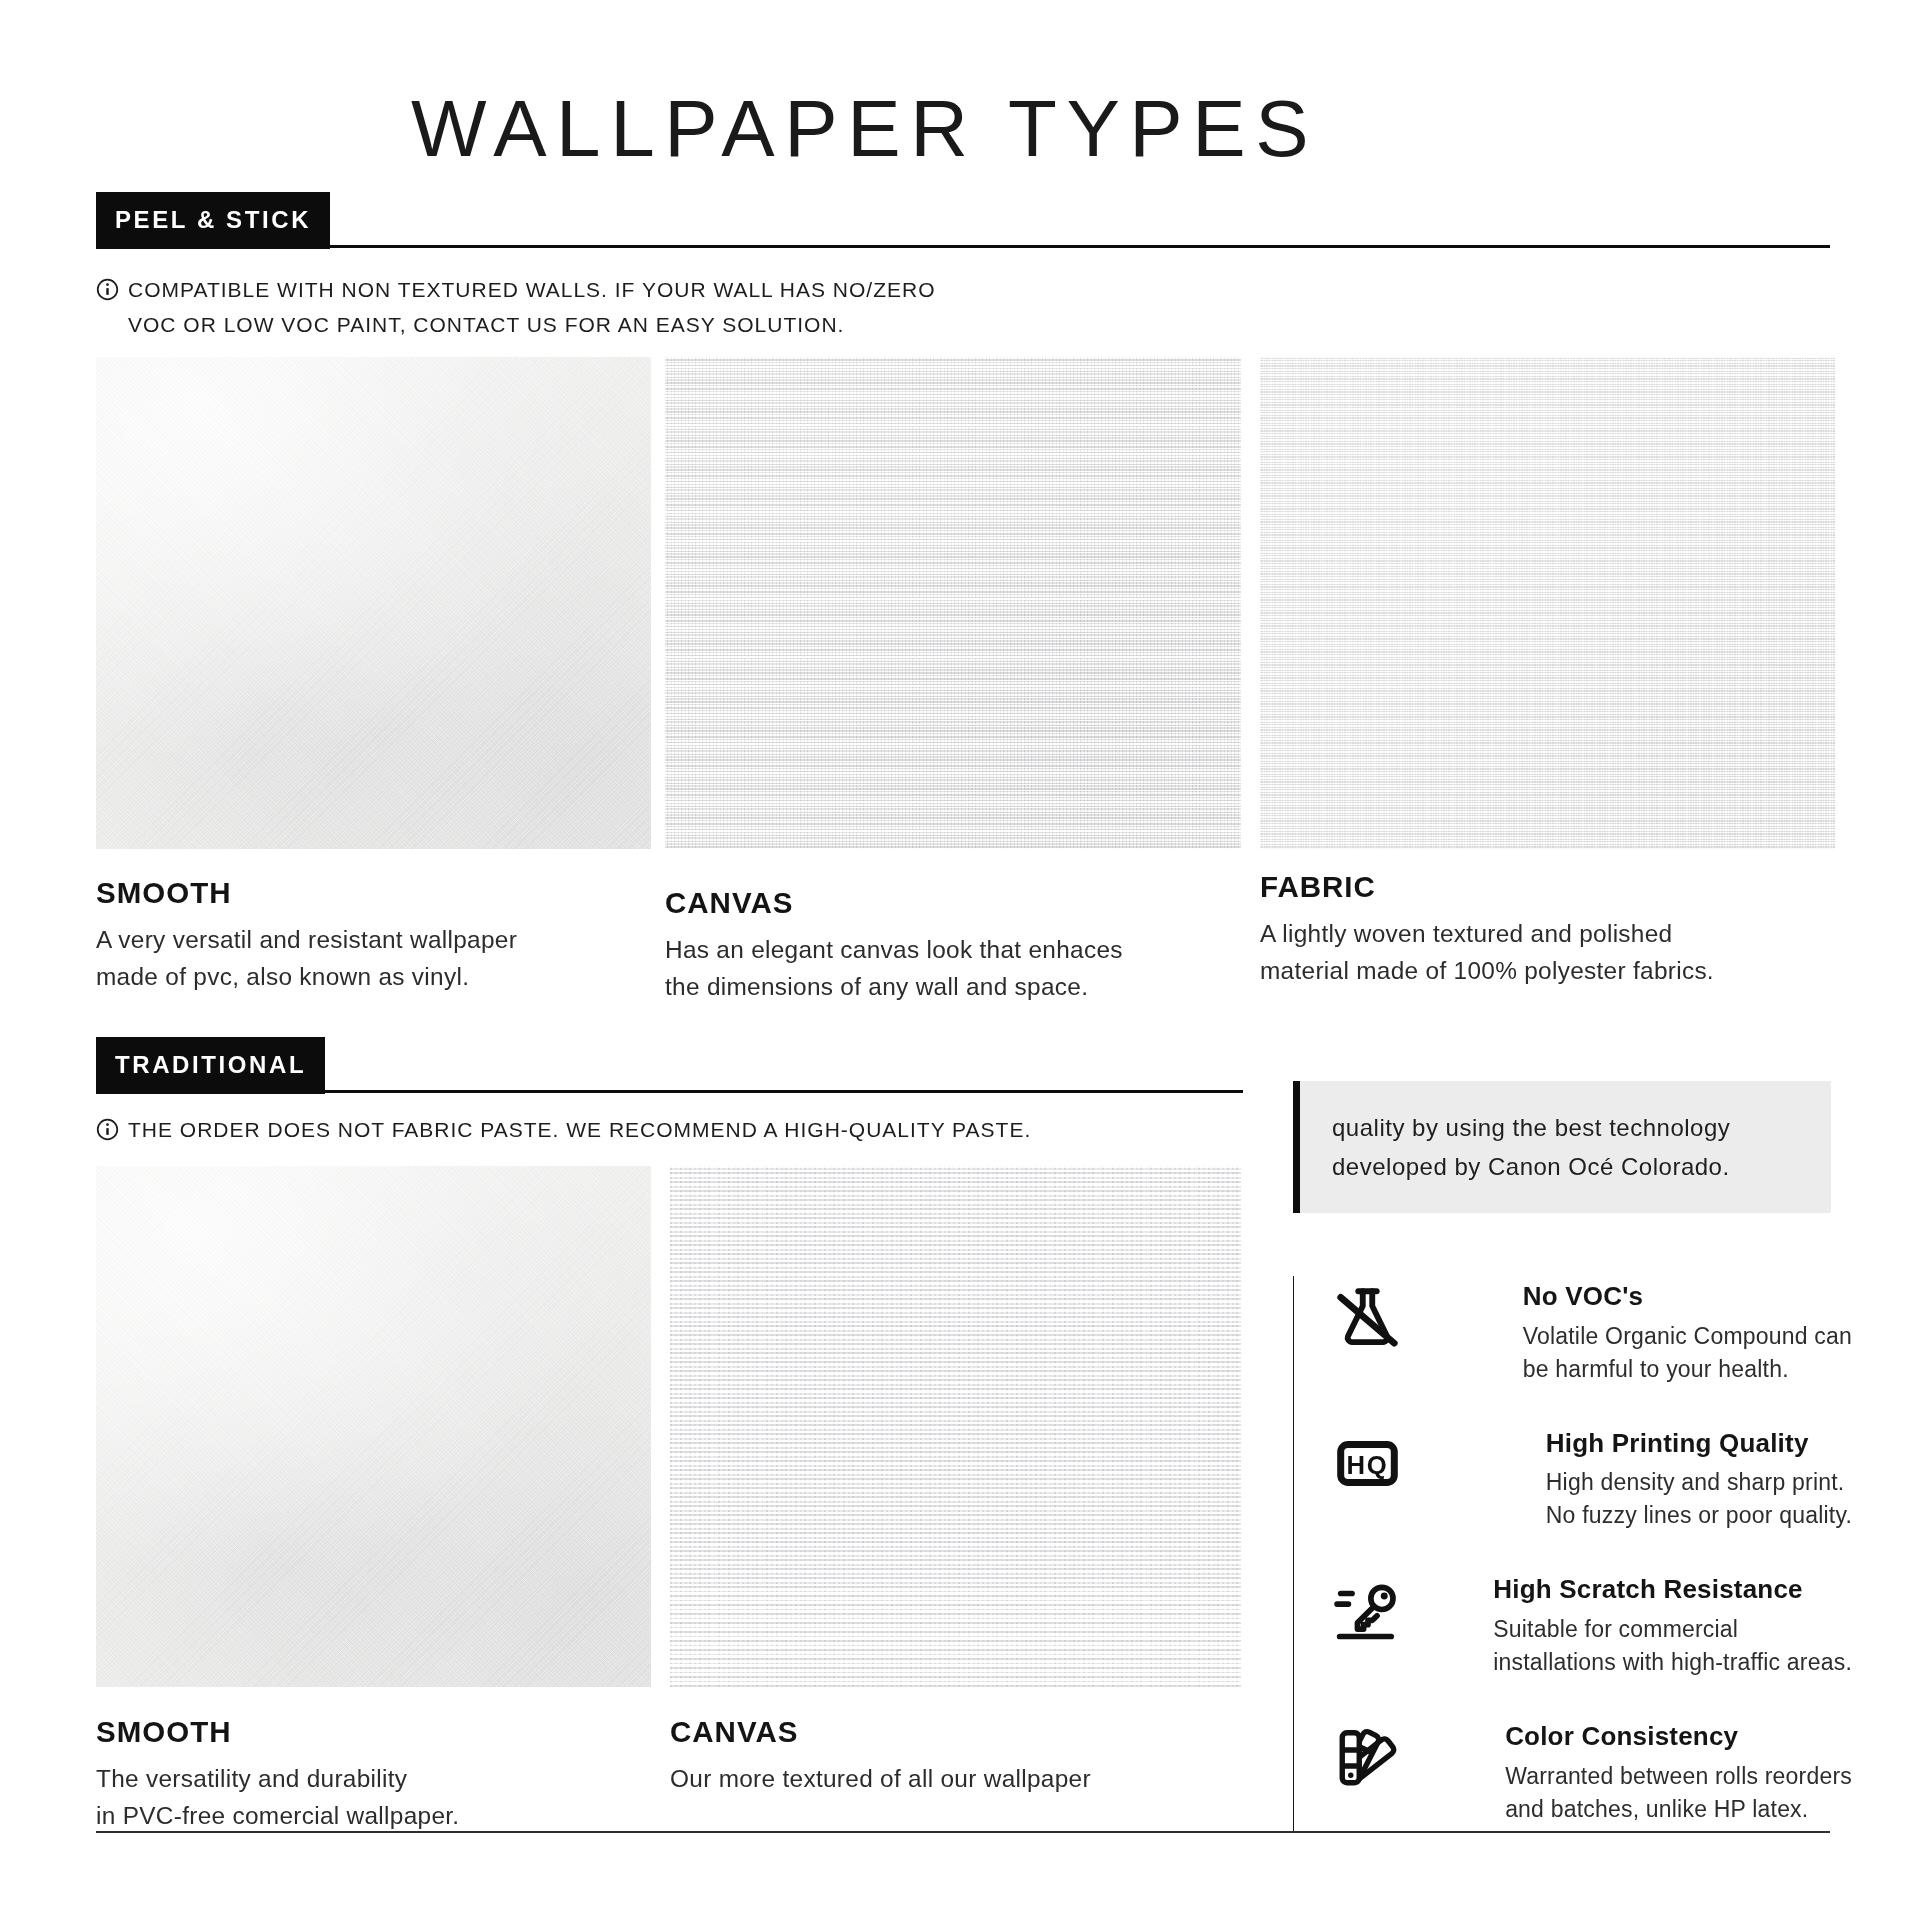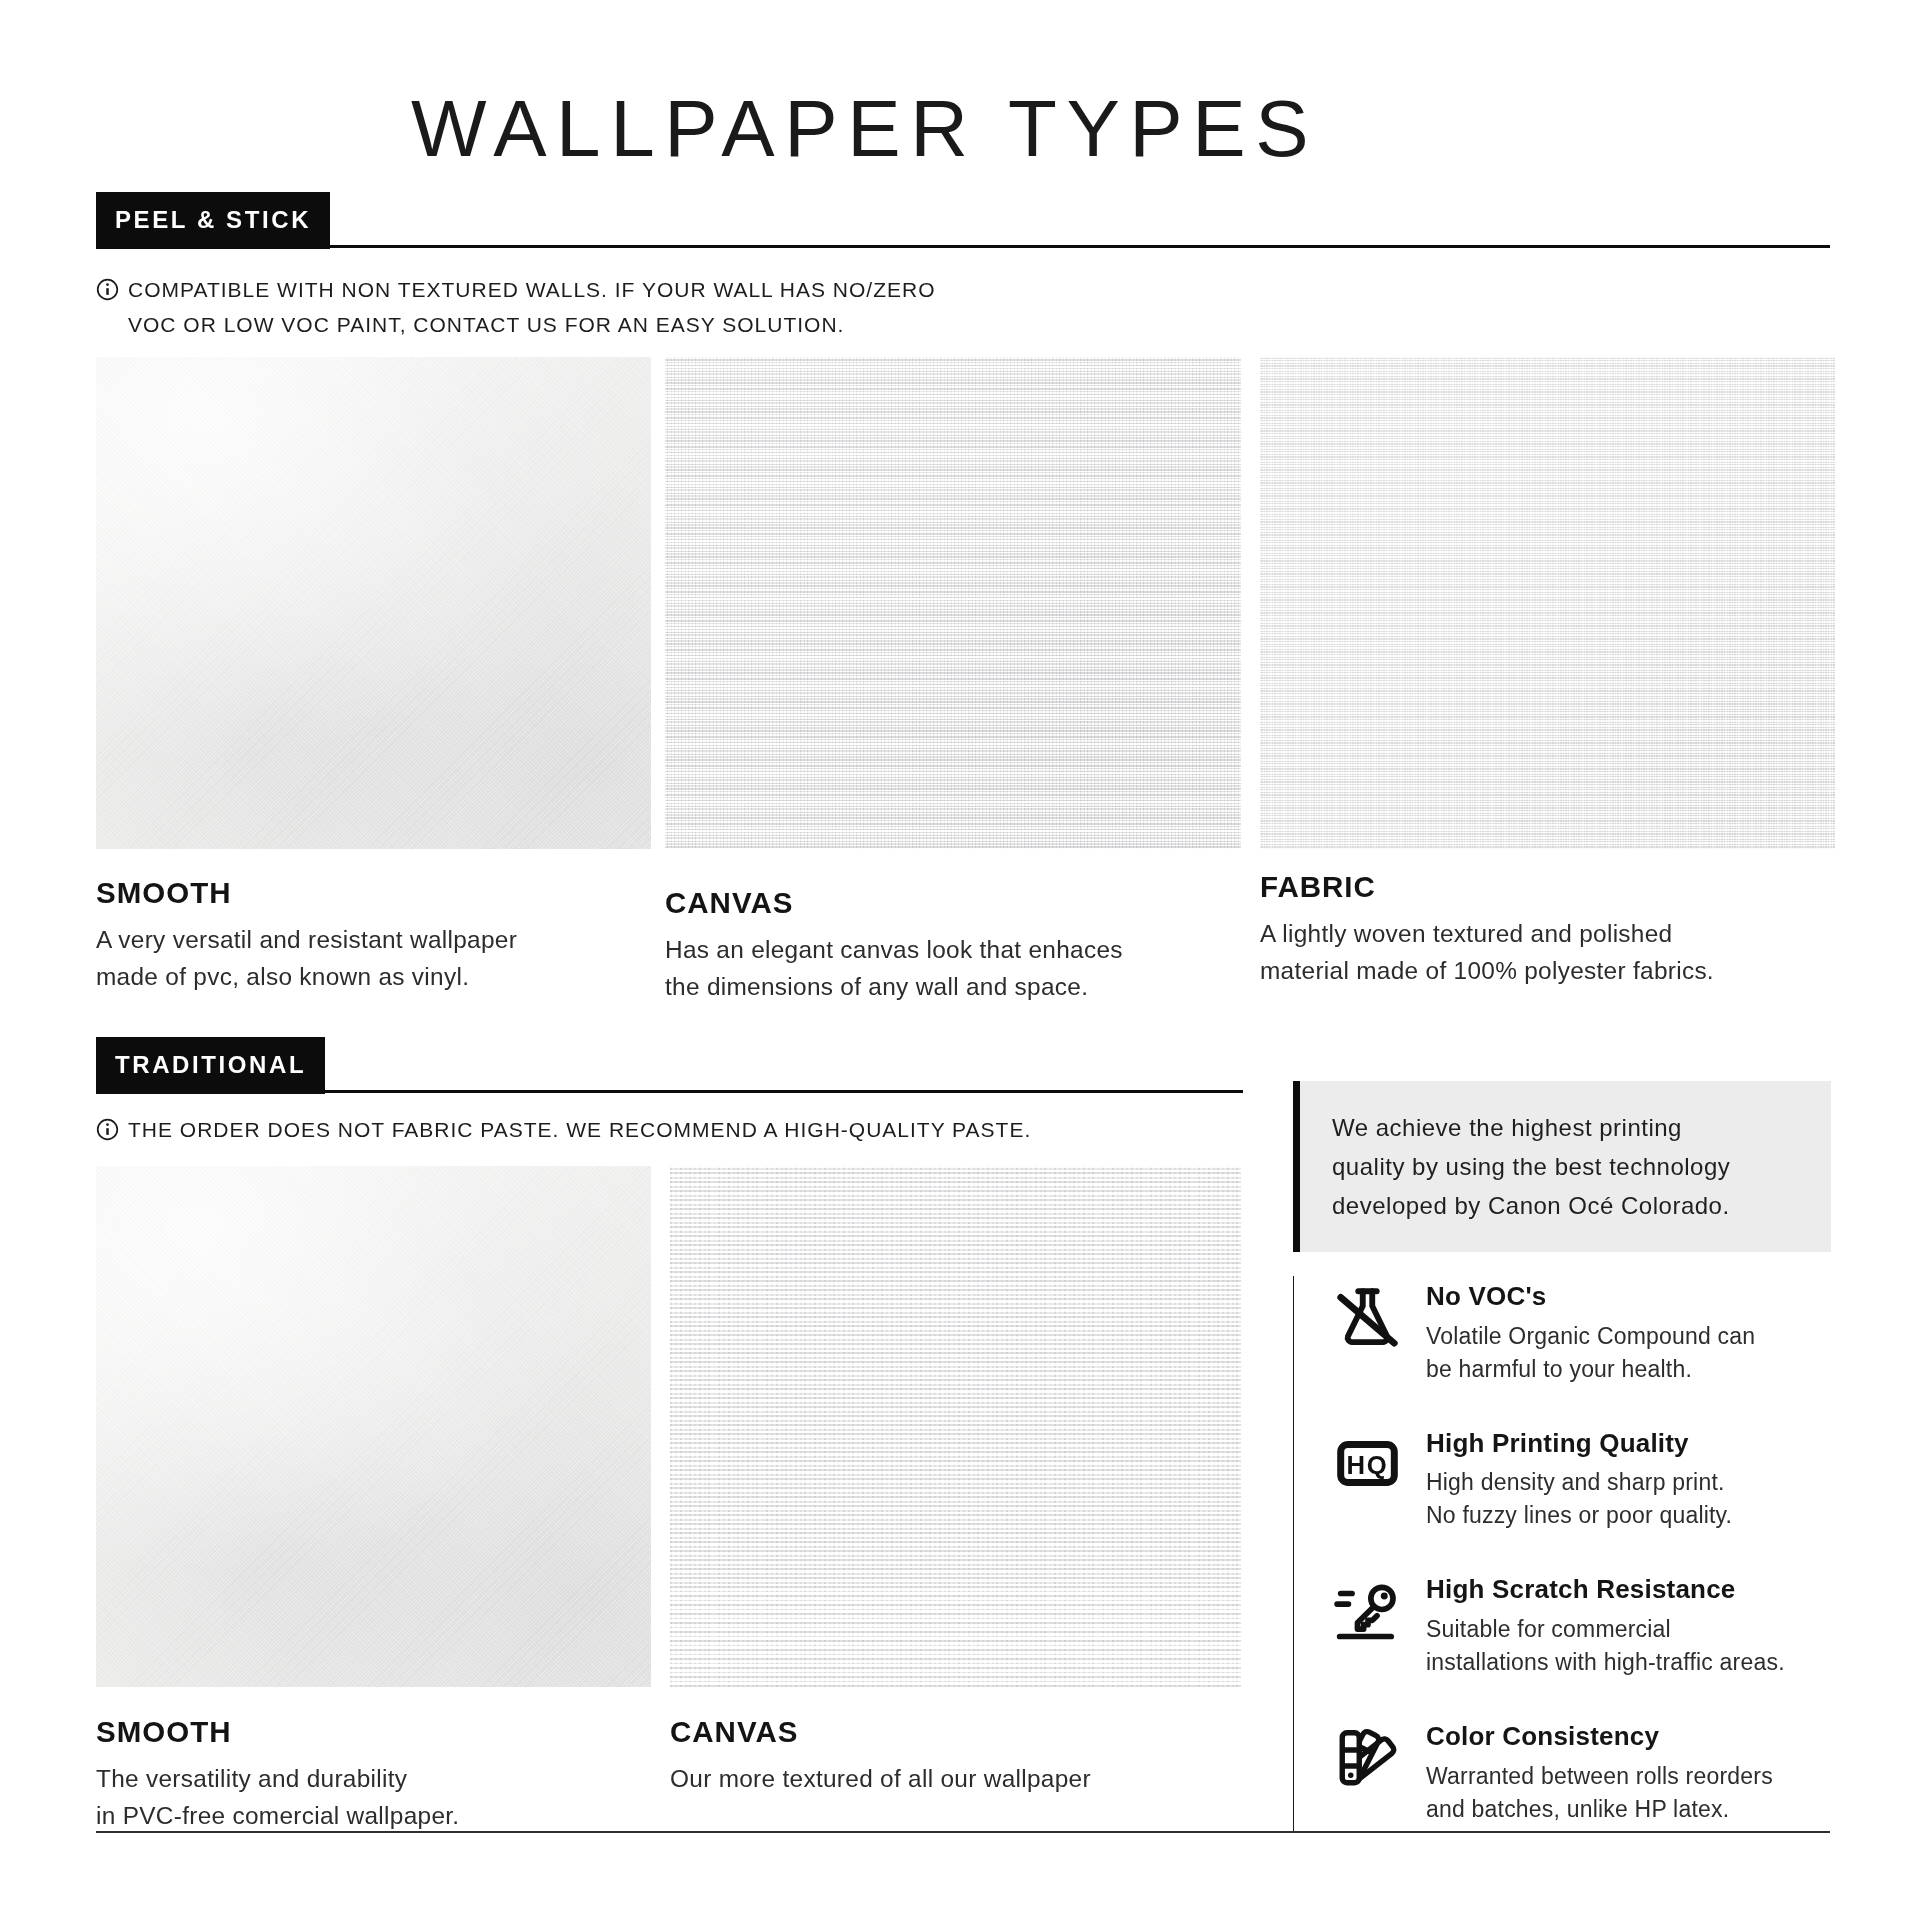--- a/index.html
+++ b/index.html
@@ -163,21 +163,21 @@
     left: 1293px;
     top: 1276px;
     width: 559px;
     box-sizing: border-box;
     border-left: 1.9px solid #191919;
     padding: 5.1px 0 6.4px 36px;
     display: flex;
     flex-direction: column;
     gap: 42px;
   }
-  .feature { display: flex; gap: 22px; min-height: 96px; }
+  .feature { display: flex; gap: 22px; min-height: 96px; justify-content: space-between; }
   .feature-icon {
     flex: 0 0 74px;
     display: flex;
     justify-content: center;
     align-items: flex-start;
     padding-top: 2.6px;
   }
   .feature-title {
     font-size: 26px;
     font-weight: 700;
@@ -287,21 +287,20 @@
 
   <div class="type-col row2 c2r2">
     <div class="swatch tex-canvas-coarse"></div>
     <div class="type-name">CANVAS</div>
     <div class="type-desc">
       <div>Our more textured of all our wallpaper</div>
     </div>
   </div>
 
   <div class="quality-panel">
-    <div>We achieve the highest printing</div>
     <div>quality by using the best technology</div>
     <div>developed by Canon Océ Colorado.</div>
   </div>
 
   <div class="features">
 
     <div class="feature">
       <div class="feature-icon">
         <svg width="67" height="67" viewBox="0 0 24 24" fill="none" stroke="#111111" stroke-width="2.1" stroke-linecap="round" stroke-linejoin="round">
           <path d="M8.7 2.6 h6.6"></path>

